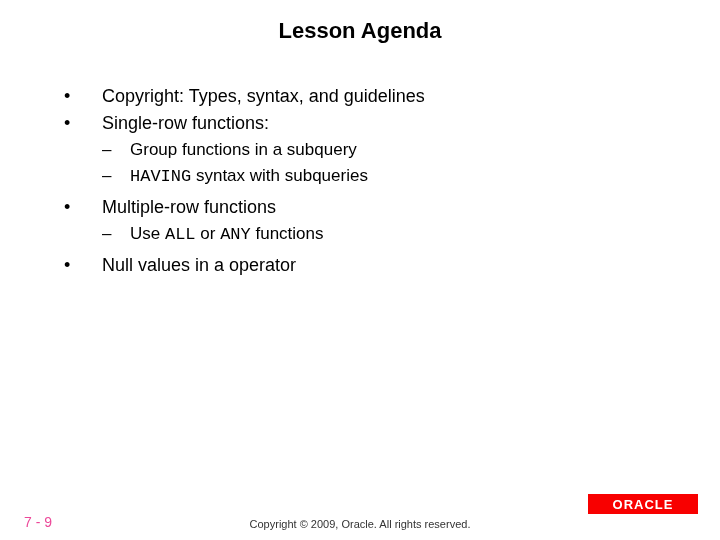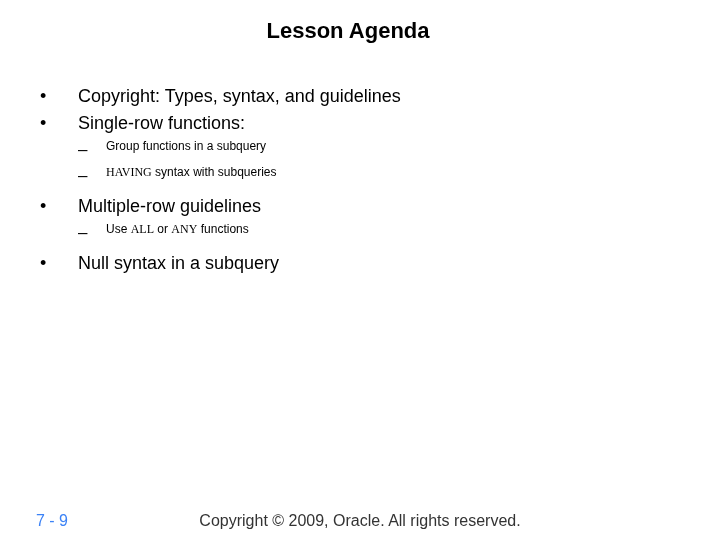--- a/index.html
+++ b/index.html
@@ -8,21 +8,21 @@
     height: 540px;
     background: #fff;
     font-family: Arial, Helvetica, sans-serif;
     color: #000;
     position: relative;
     overflow: hidden;
   }
   .slide {
     width: 100%;
     height: 100%;
-    padding: 18px 40px 0 16px;
+    padding: 18px 40px 0 40px;
     position: relative;
   }
   .title {
     text-align: center;
     font-size: 22px;
     font-weight: bold;
     margin-bottom: 40px;
   }
   .content {
     margin-left: 22px;
@@ -51,45 +51,45 @@
     margin-bottom: 2px;
   }
   .sub-bullet-sym {
     width: 28px;
     flex-shrink: 0;
     font-size: 17px;
     line-height: 1.4;
   }
   .sub-bullet-text {
     flex: 1;
-    font-size: 12px;
+    font-size: 17px;
   }
   .mono {
-    font-family: Liberation Serif, serif;
+    font-family: Liberation Mono, monospace;
   }
   .footer {
     position: absolute;
     bottom: 10px;
     left: 0;
     width: 100%;
     height: 24px;
   }
   .page-num {
     position: absolute;
-    left: 36px;
+    left: 24px;
     bottom: 0;
-    font-size: 16px;
-    color: #3b82f6;
+    font-size: 14px;
+    color: #ec4899;
   }
   .copyright {
     position: absolute;
     width: 100%;
     text-align: center;
     bottom: 0;
-    font-size: 16px;
+    font-size: 11px;
     color: #333;
   }
   .logo {
     position: absolute;
     right: 22px;
     bottom: 26px;
   }
   .logo svg { display: block; }
 </style>
 </head>
@@ -116,34 +116,40 @@
       <div class="sub-bullet-text">Group functions in a subquery</div>
     </div>
 
     <div class="sub-bullet-row">
       <div class="sub-bullet-sym">–</div>
       <div class="sub-bullet-text"><span class="mono">HAVING</span><span> syntax with subqueries</span></div>
     </div>
 
     <div class="bullet-row" style="margin-top:6px;">
       <div class="bullet-sym">•</div>
-      <div class="bullet-text">Multiple-row guidelines</div>
+      <div class="bullet-text">Multiple-row functions</div>
     </div>
 
     <div class="sub-bullet-row">
       <div class="sub-bullet-sym">–</div>
       <div class="sub-bullet-text"><span>Use </span><span class="mono">ALL</span><span> or </span><span class="mono">ANY</span><span> functions</span></div>
     </div>
 
     <div class="bullet-row" style="margin-top:6px;">
       <div class="bullet-sym">•</div>
-      <div class="bullet-text">Null syntax in a subquery</div>
+      <div class="bullet-text">Null values in a operator</div>
     </div>
 
   </div>
 
+  <div class="logo">
+    <svg width="110" height="20" viewBox="0 0 110 20">
+      <rect x="0" y="0" width="110" height="20" fill="#f80000"></rect>
+      <text x="55" y="14.5" text-anchor="middle" font-family="Arial, Helvetica, sans-serif" font-size="13" font-weight="bold" fill="#ffffff" letter-spacing="1">ORACLE</text>
+    </svg>
+  </div>
 
   <div class="footer">
     <div class="page-num">7 - 9</div>
     <div class="copyright">Copyright © 2009, Oracle. All rights reserved.</div>
   </div>
 
 </div>
 
 </body></html>

